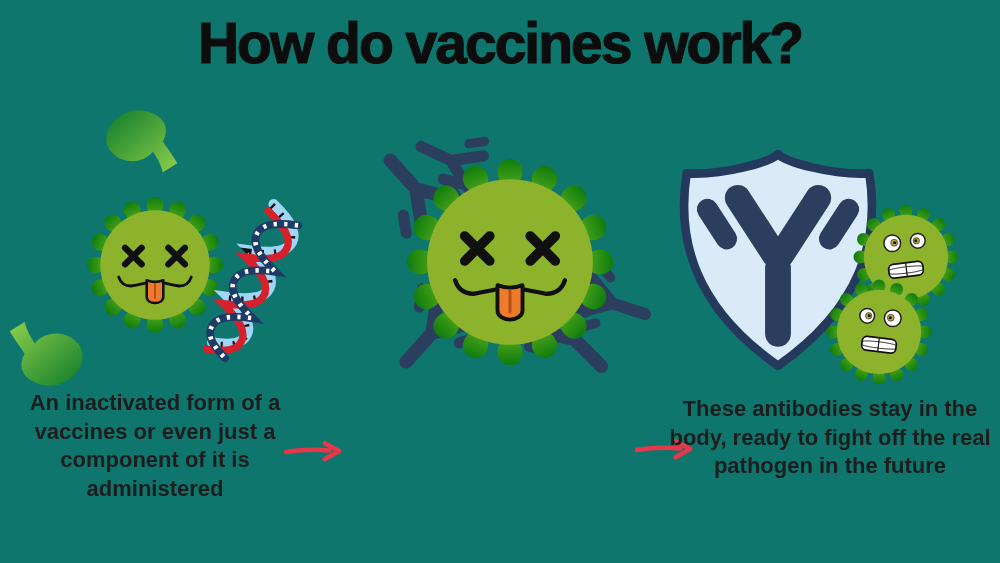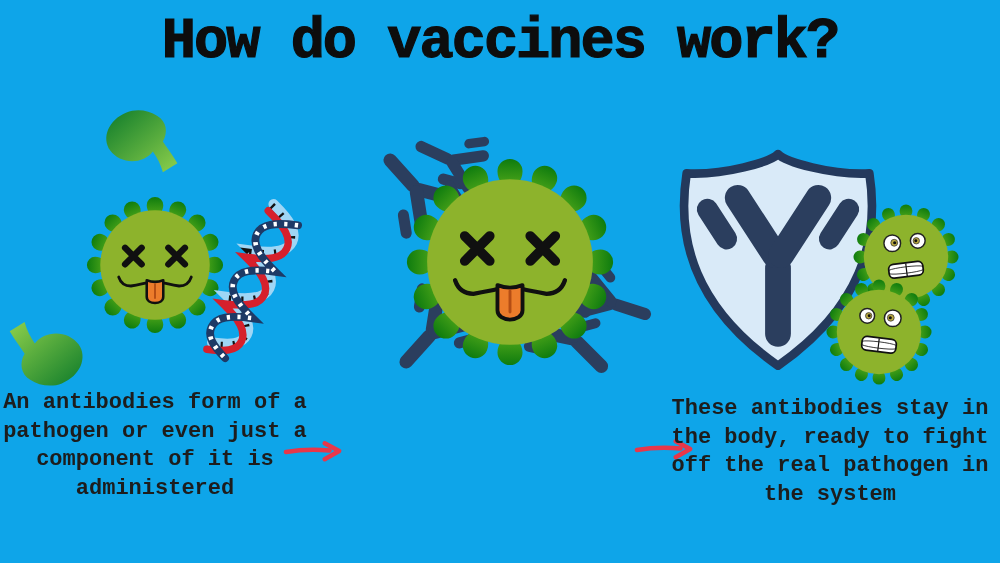--- a/index.html
+++ b/index.html
@@ -1,18 +1,18 @@
 <!DOCTYPE html>
 <html><head>
 <meta charset="utf-8">
 <style>
   html,body{margin:0;padding:0;background:#ffffff;}
   .stage{
-    position:relative;width:1000px;height:563px;background:#0ea5e9;overflow:hidden;
-    font-family:Liberation Mono, monospace;color:#1d1d1d;
+    position:relative;width:1000px;height:563px;background:#0f766e;overflow:hidden;
+    font-family:Liberation Sans, sans-serif;color:#1d1d1d;
   }
   .title{
     position:absolute;left:0;top:10px;width:1000px;margin:0;
     text-align:center;font-size:57px;font-weight:700;letter-spacing:-2px;color:#0d0d0d;
     -webkit-text-stroke:1.2px #0d0d0d;
   }
   .abs{position:absolute;}
   .caption{
     position:absolute;margin:0;text-align:center;
     font-size:22px;font-weight:700;line-height:1.30;color:#1d1d1d;
@@ -134,21 +134,21 @@
     <svg class="abs" style="left:85px;top:100px;" width="140" height="140" viewBox="-110 -110 220 220">
         <use href="#virusDead"></use>
       </svg>
     <svg class="abs" style="left:212px;top:105px;transform:rotate(26deg);" width="80" height="168" viewBox="0 -10 74 182">
         <use href="#dna"></use>
       </svg>
     <svg class="abs" style="left:3px;top:214px;transform:rotate(180deg);" width="86" height="80" viewBox="0 0 90 86">
         <use href="#blob"></use>
       </svg>
   </div>
-  <p class="caption" style="left:2px;top:389px;width:306px;">An antibodies form of a pathogen or even just a component of it is administered</p>
+  <p class="caption" style="left:2px;top:389px;width:306px;">An inactivated form of a vaccines or even just a component of it is administered</p>
 
   <svg class="abs" style="left:283px;top:436px;" width="62" height="30" viewBox="0 0 64 30">
       <use href="#arrow"></use>
     </svg>
 
   <div class="abs" style="left:340px;top:120px;width:320px;height:280px;">
     <svg class="abs ctr" style="left:77px;top:70px;transform:translate(-50%,-50%) rotate(138deg);" width="92" height="101" viewBox="-75 -85 150 165">
         <use href="#antibody"></use>
       </svg>
     <svg class="abs ctr" style="left:112px;top:41px;transform:translate(-50%,-50%) rotate(115deg);" width="78" height="86" viewBox="-75 -85 150 165">
@@ -179,15 +179,15 @@
           <use href="#antibody" transform="translate(0,2) scale(1.22)"></use>
         </g>
     </svg>
     <svg class="abs ctr" style="left:251px;top:127px;" width="108" height="108" viewBox="-110 -110 220 220">
         <use href="#virusScared"></use>
       </svg>
     <svg class="abs ctr" style="left:224px;top:202px;" width="108" height="108" viewBox="-110 -110 220 220">
         <use href="#virusScared" transform="scale(-1,1)"></use>
       </svg>
   </div>
-  <p class="caption" style="left:662px;top:395px;width:336px;">These antibodies stay in the body, ready to fight off the real pathogen in the system</p>
+  <p class="caption" style="left:662px;top:395px;width:336px;">These antibodies stay in the body, ready to fight off the real pathogen in the future</p>
 
 </div>
 
 </body></html>

